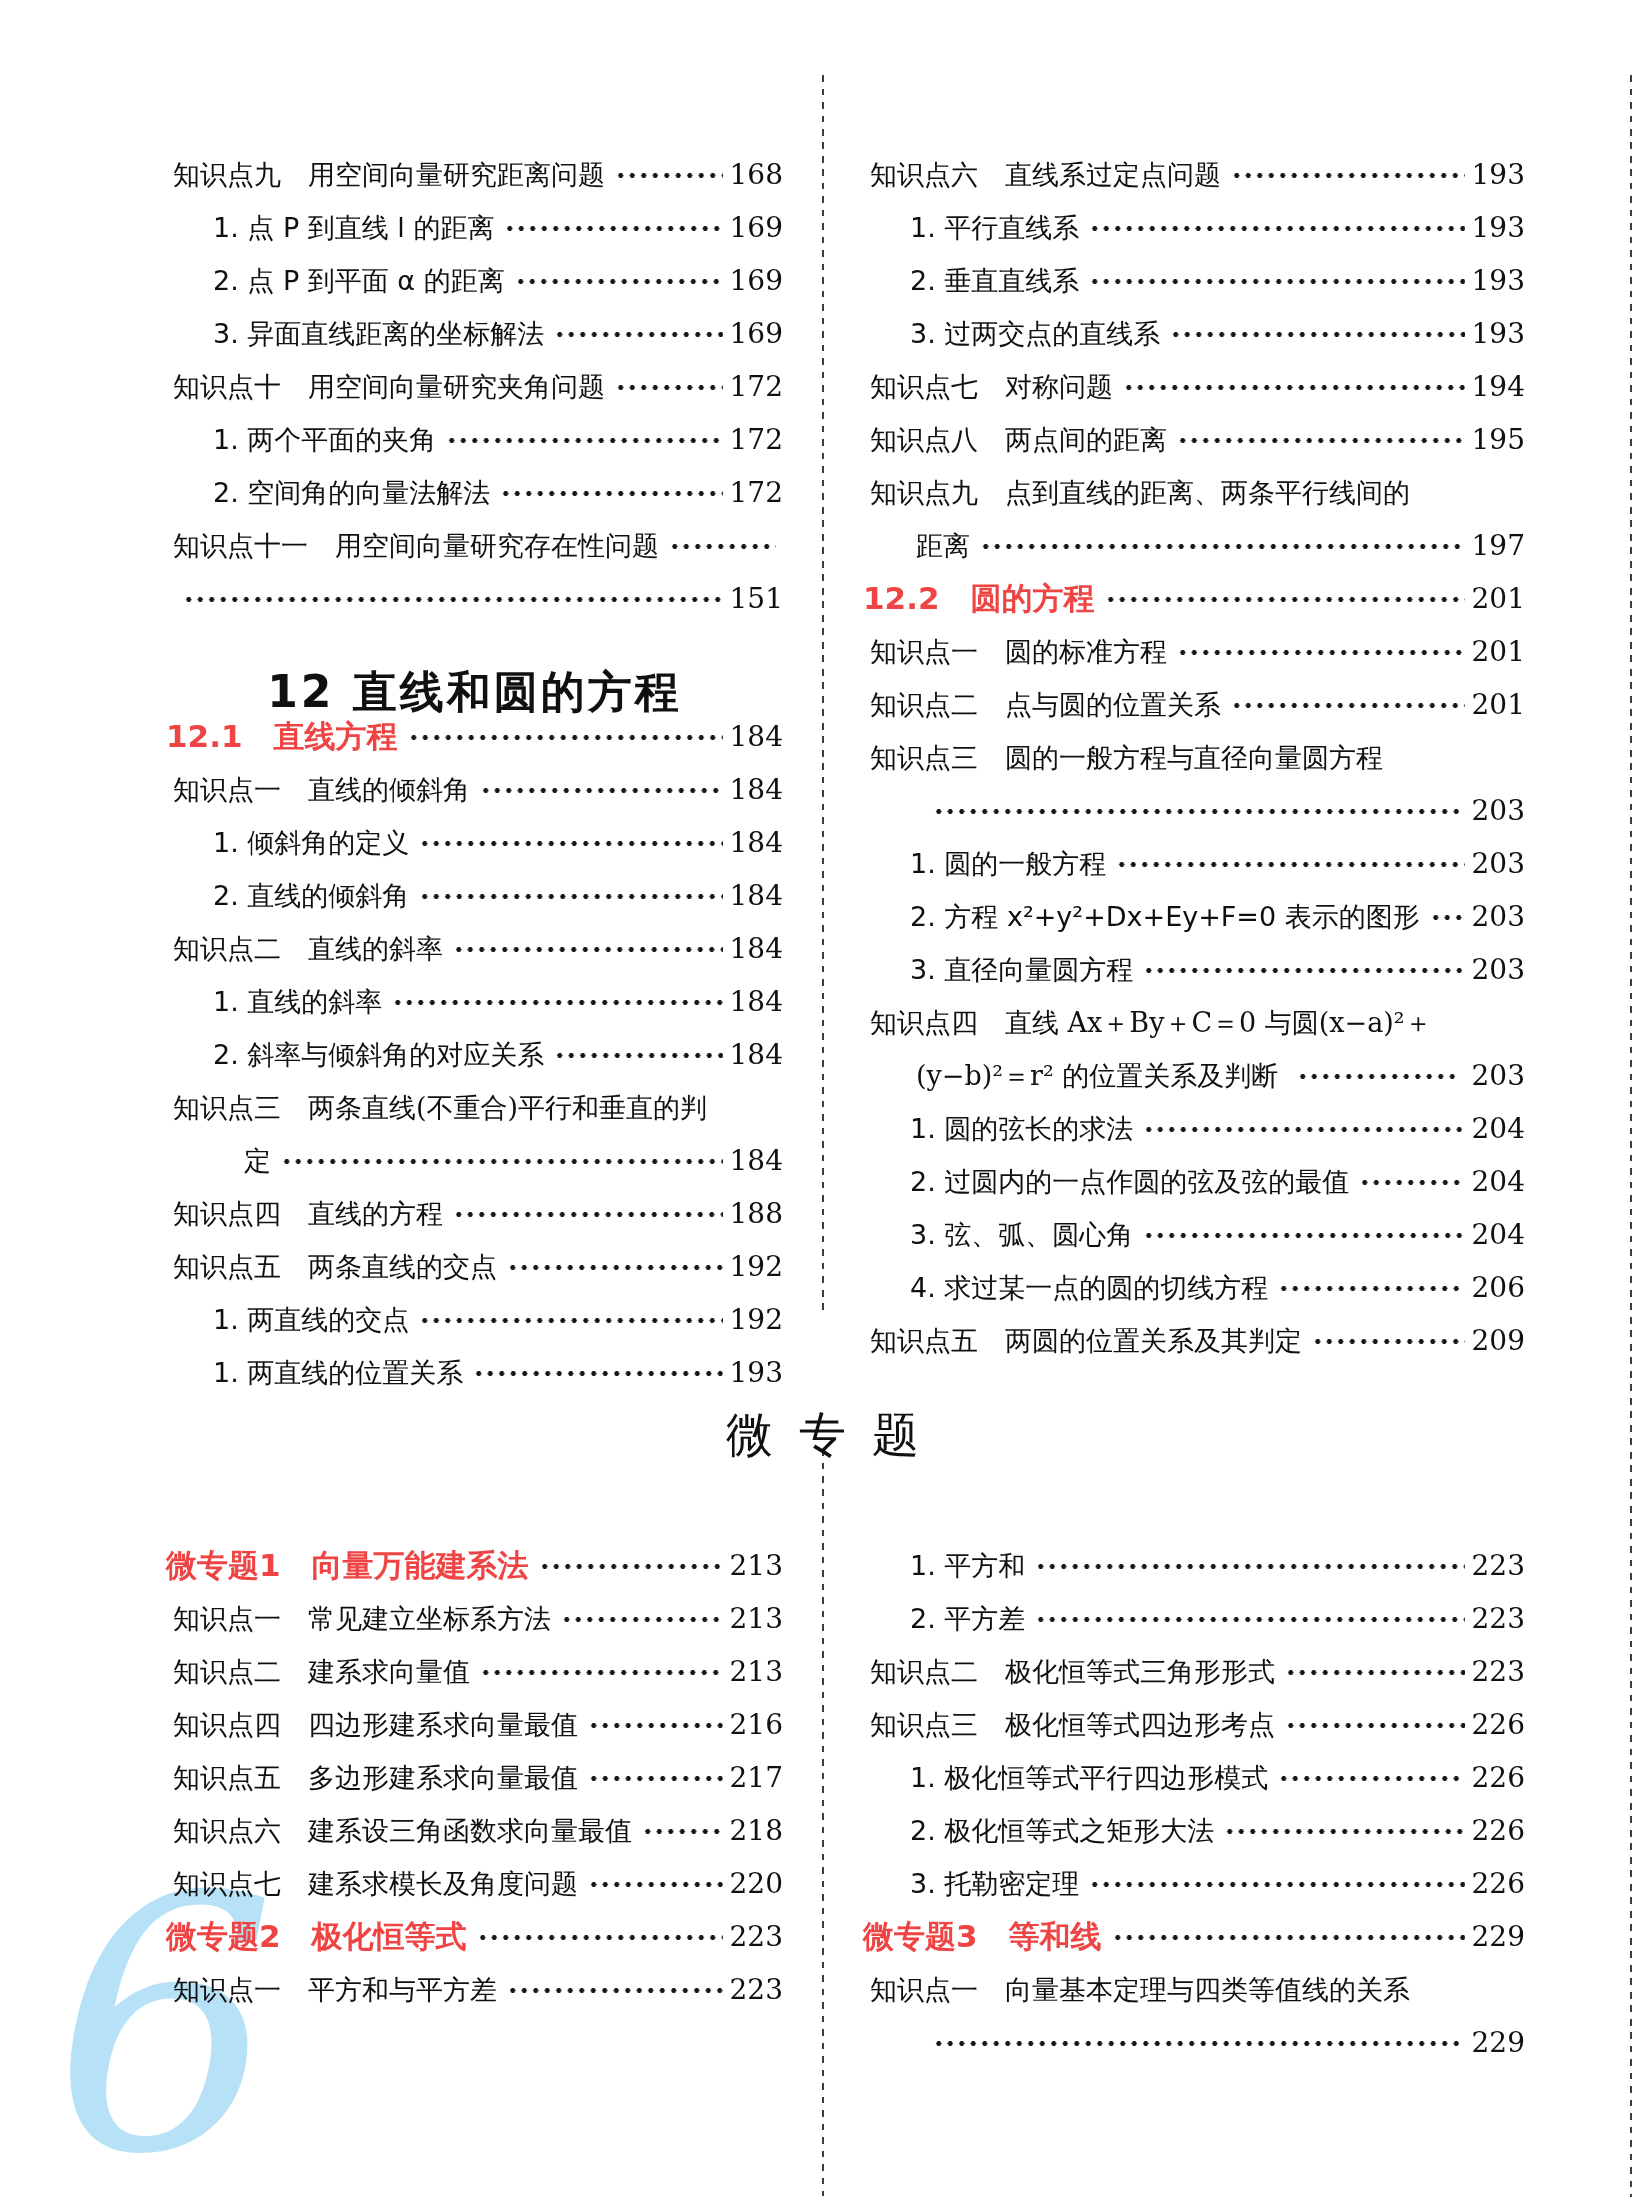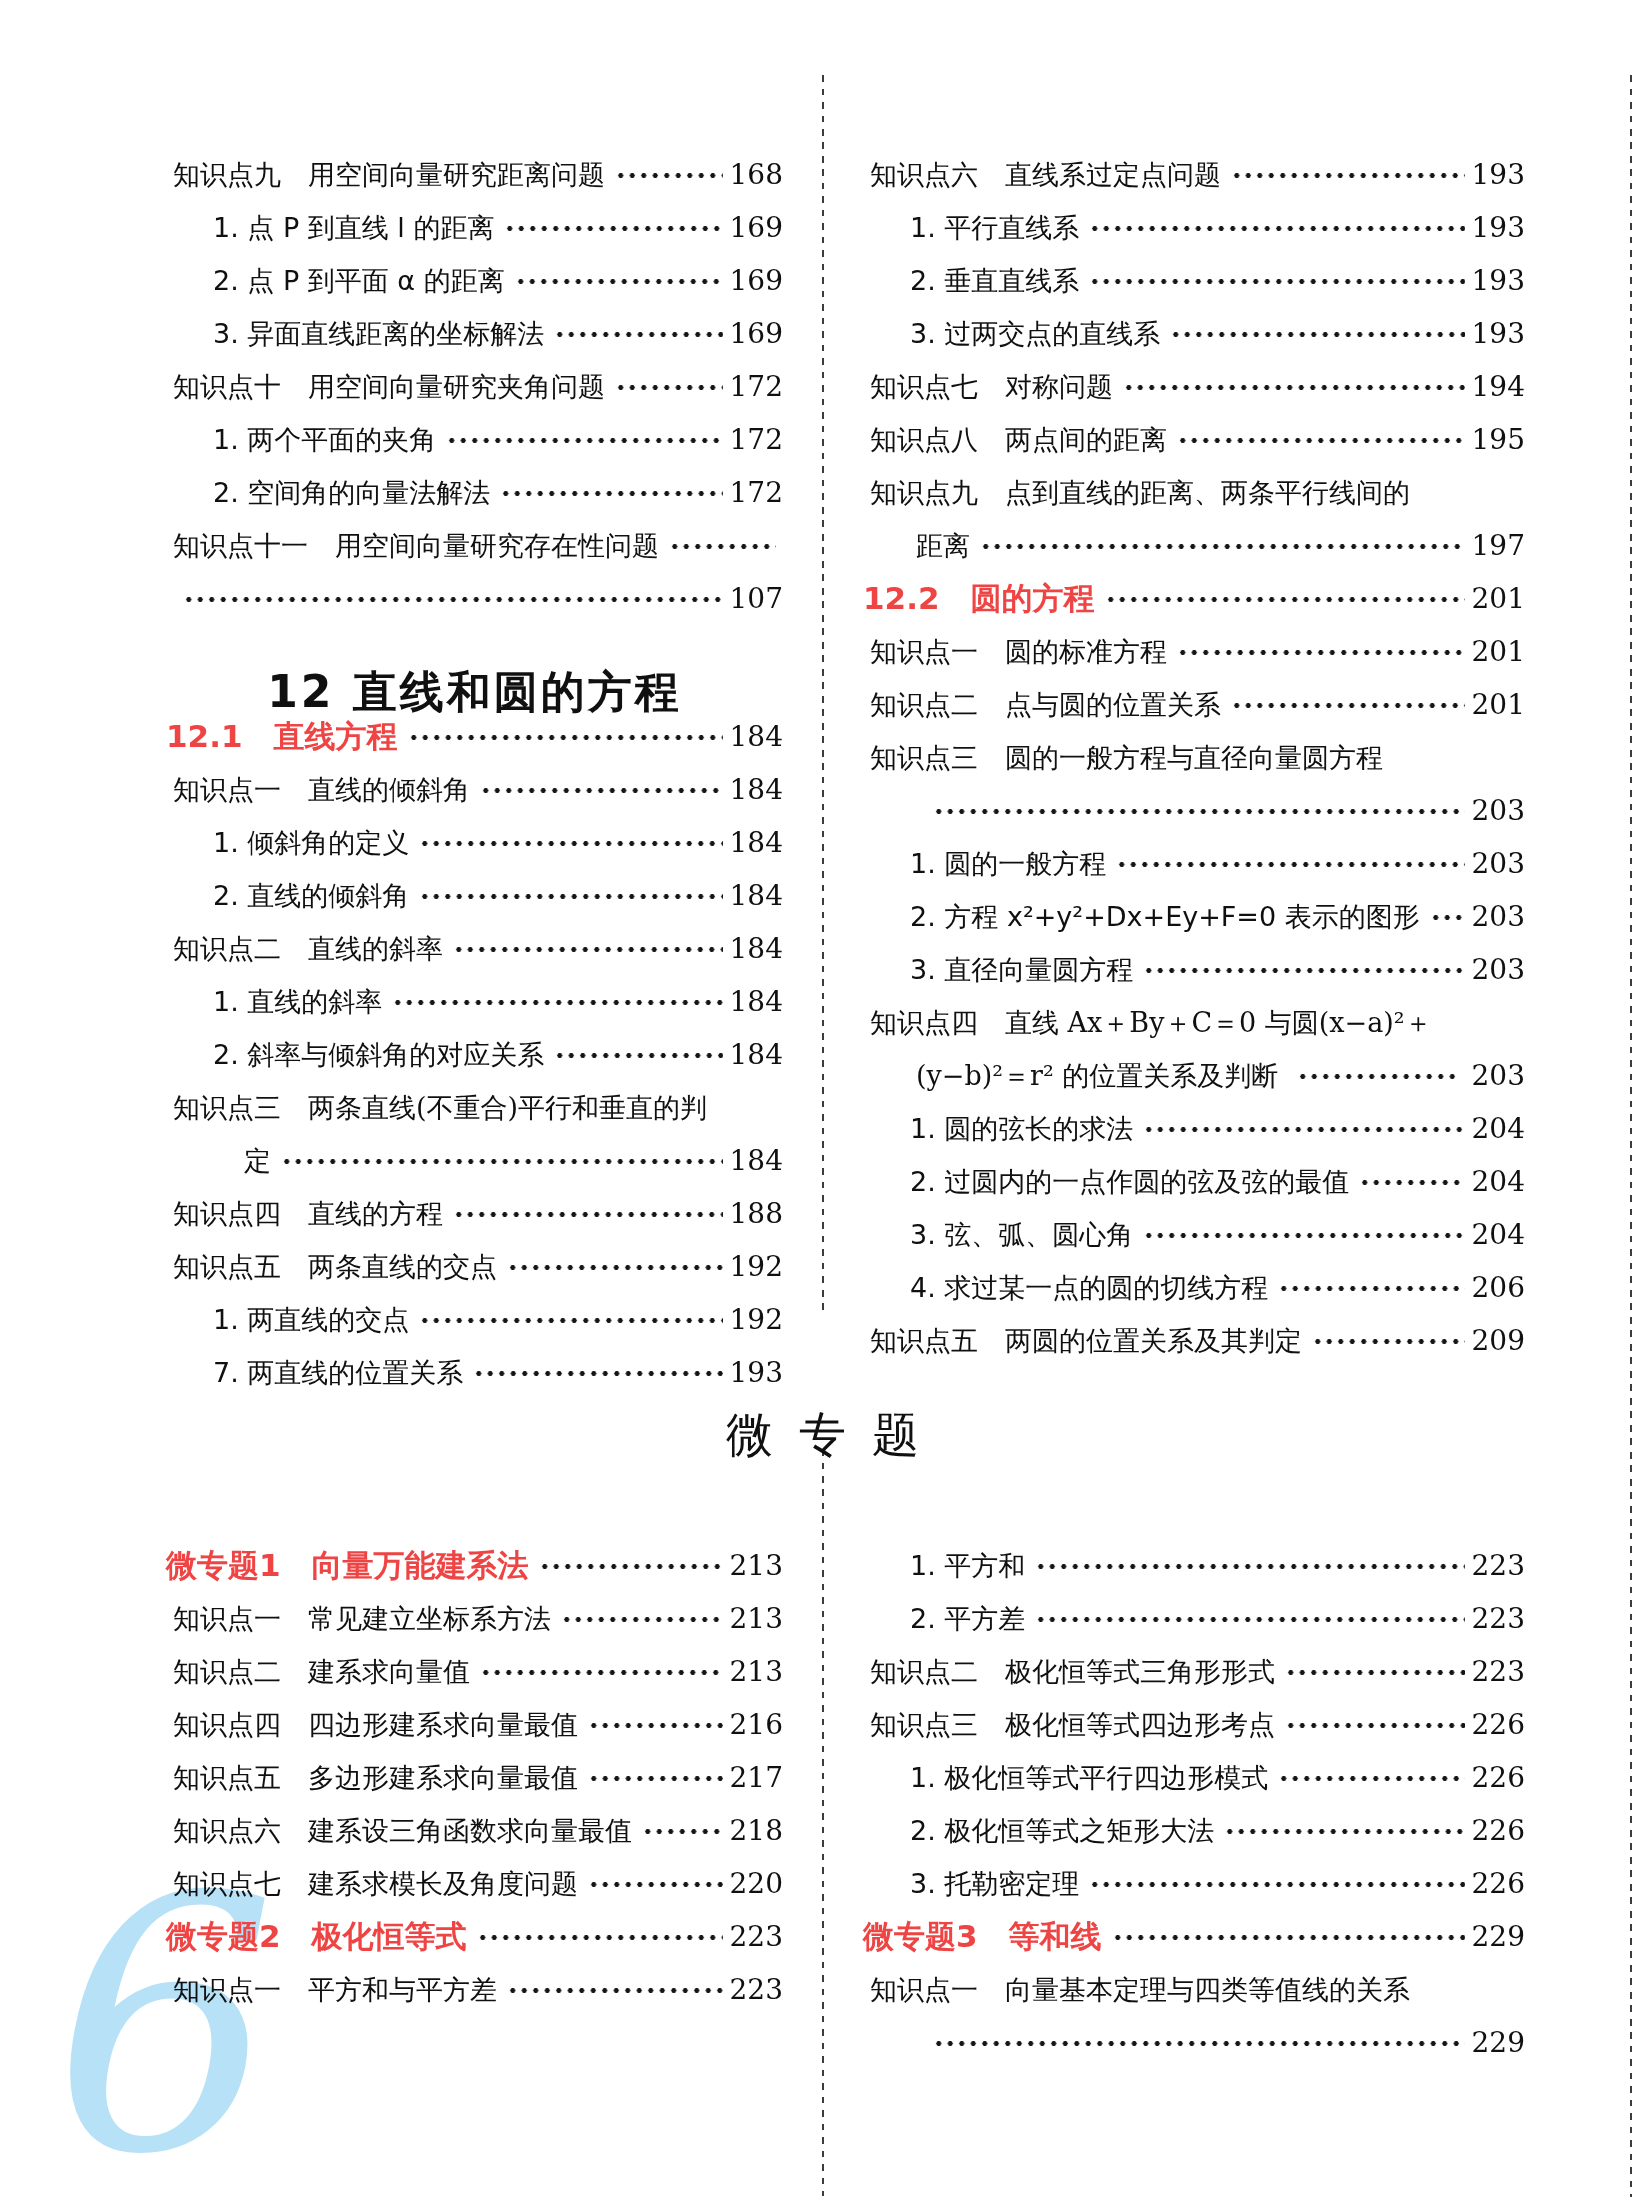--- a/index.html
+++ b/index.html
@@ -85,36 +85,36 @@
 
   <div class="toc-col" id="col-top-left">
       <div class="row kp"><span class="txt">知识点九　用空间向量研究距离问题</span><span class="leader"></span><span class="pg">168</span></div>
       <div class="row sub"><span class="txt">1. 点 P 到直线 l 的距离</span><span class="leader"></span><span class="pg">169</span></div>
       <div class="row sub"><span class="txt">2. 点 P 到平面 α 的距离</span><span class="leader"></span><span class="pg">169</span></div>
       <div class="row sub"><span class="txt">3. 异面直线距离的坐标解法</span><span class="leader"></span><span class="pg">169</span></div>
       <div class="row kp"><span class="txt">知识点十　用空间向量研究夹角问题</span><span class="leader"></span><span class="pg">172</span></div>
       <div class="row sub"><span class="txt">1. 两个平面的夹角</span><span class="leader"></span><span class="pg">172</span></div>
       <div class="row sub"><span class="txt">2. 空间角的向量法解法</span><span class="leader"></span><span class="pg">172</span></div>
       <div class="row kp"><span class="txt">知识点十一　用空间向量研究存在性问题</span><span class="leader"></span></div>
-      <div class="row cont" style="padding-left: 7px;"><span class="leader"></span><span class="pg">107</span></div>
+      <div class="row cont" style="padding-left: 7px;"><span class="leader"></span><span class="pg">151</span></div>
     </div>
   <div class="toc-col" id="col-mid-left">
       <div class="row sec"><span class="txt">12.1　直线方程</span><span class="leader"></span><span class="pg">184</span></div>
       <div class="row kp"><span class="txt">知识点一　直线的倾斜角</span><span class="leader"></span><span class="pg">184</span></div>
       <div class="row sub"><span class="txt">1. 倾斜角的定义</span><span class="leader"></span><span class="pg">184</span></div>
       <div class="row sub"><span class="txt">2. 直线的倾斜角</span><span class="leader"></span><span class="pg">184</span></div>
       <div class="row kp"><span class="txt">知识点二　直线的斜率</span><span class="leader"></span><span class="pg">184</span></div>
       <div class="row sub"><span class="txt">1. 直线的斜率</span><span class="leader"></span><span class="pg">184</span></div>
       <div class="row sub"><span class="txt">2. 斜率与倾斜角的对应关系</span><span class="leader"></span><span class="pg">184</span></div>
       <div class="row kp"><span class="txt">知识点三　两条直线(不重合)平行和垂直的判</span></div>
       <div class="row cont" style="padding-left: 78px;"><span class="txt">定</span><span class="leader"></span><span class="pg">184</span></div>
       <div class="row kp"><span class="txt">知识点四　直线的方程</span><span class="leader"></span><span class="pg">188</span></div>
       <div class="row kp"><span class="txt">知识点五　两条直线的交点</span><span class="leader"></span><span class="pg">192</span></div>
       <div class="row sub"><span class="txt">1. 两直线的交点</span><span class="leader"></span><span class="pg">192</span></div>
-      <div class="row sub"><span class="txt">7. 两直线的位置关系</span><span class="leader"></span><span class="pg">193</span></div>
+      <div class="row sub"><span class="txt">1. 两直线的位置关系</span><span class="leader"></span><span class="pg">193</span></div>
     </div>
   <div class="toc-col" id="col-top-right">
       <div class="row kp"><span class="txt">知识点六　直线系过定点问题</span><span class="leader"></span><span class="pg">193</span></div>
       <div class="row sub"><span class="txt">1. 平行直线系</span><span class="leader"></span><span class="pg">193</span></div>
       <div class="row sub"><span class="txt">2. 垂直直线系</span><span class="leader"></span><span class="pg">193</span></div>
       <div class="row sub"><span class="txt">3. 过两交点的直线系</span><span class="leader"></span><span class="pg">193</span></div>
       <div class="row kp"><span class="txt">知识点七　对称问题</span><span class="leader"></span><span class="pg">194</span></div>
       <div class="row kp"><span class="txt">知识点八　两点间的距离</span><span class="leader"></span><span class="pg">195</span></div>
       <div class="row kp"><span class="txt">知识点九　点到直线的距离、两条平行线间的</span></div>
       <div class="row cont" style="padding-left: 53px;"><span class="txt">距离</span><span class="leader"></span><span class="pg">197</span></div>

